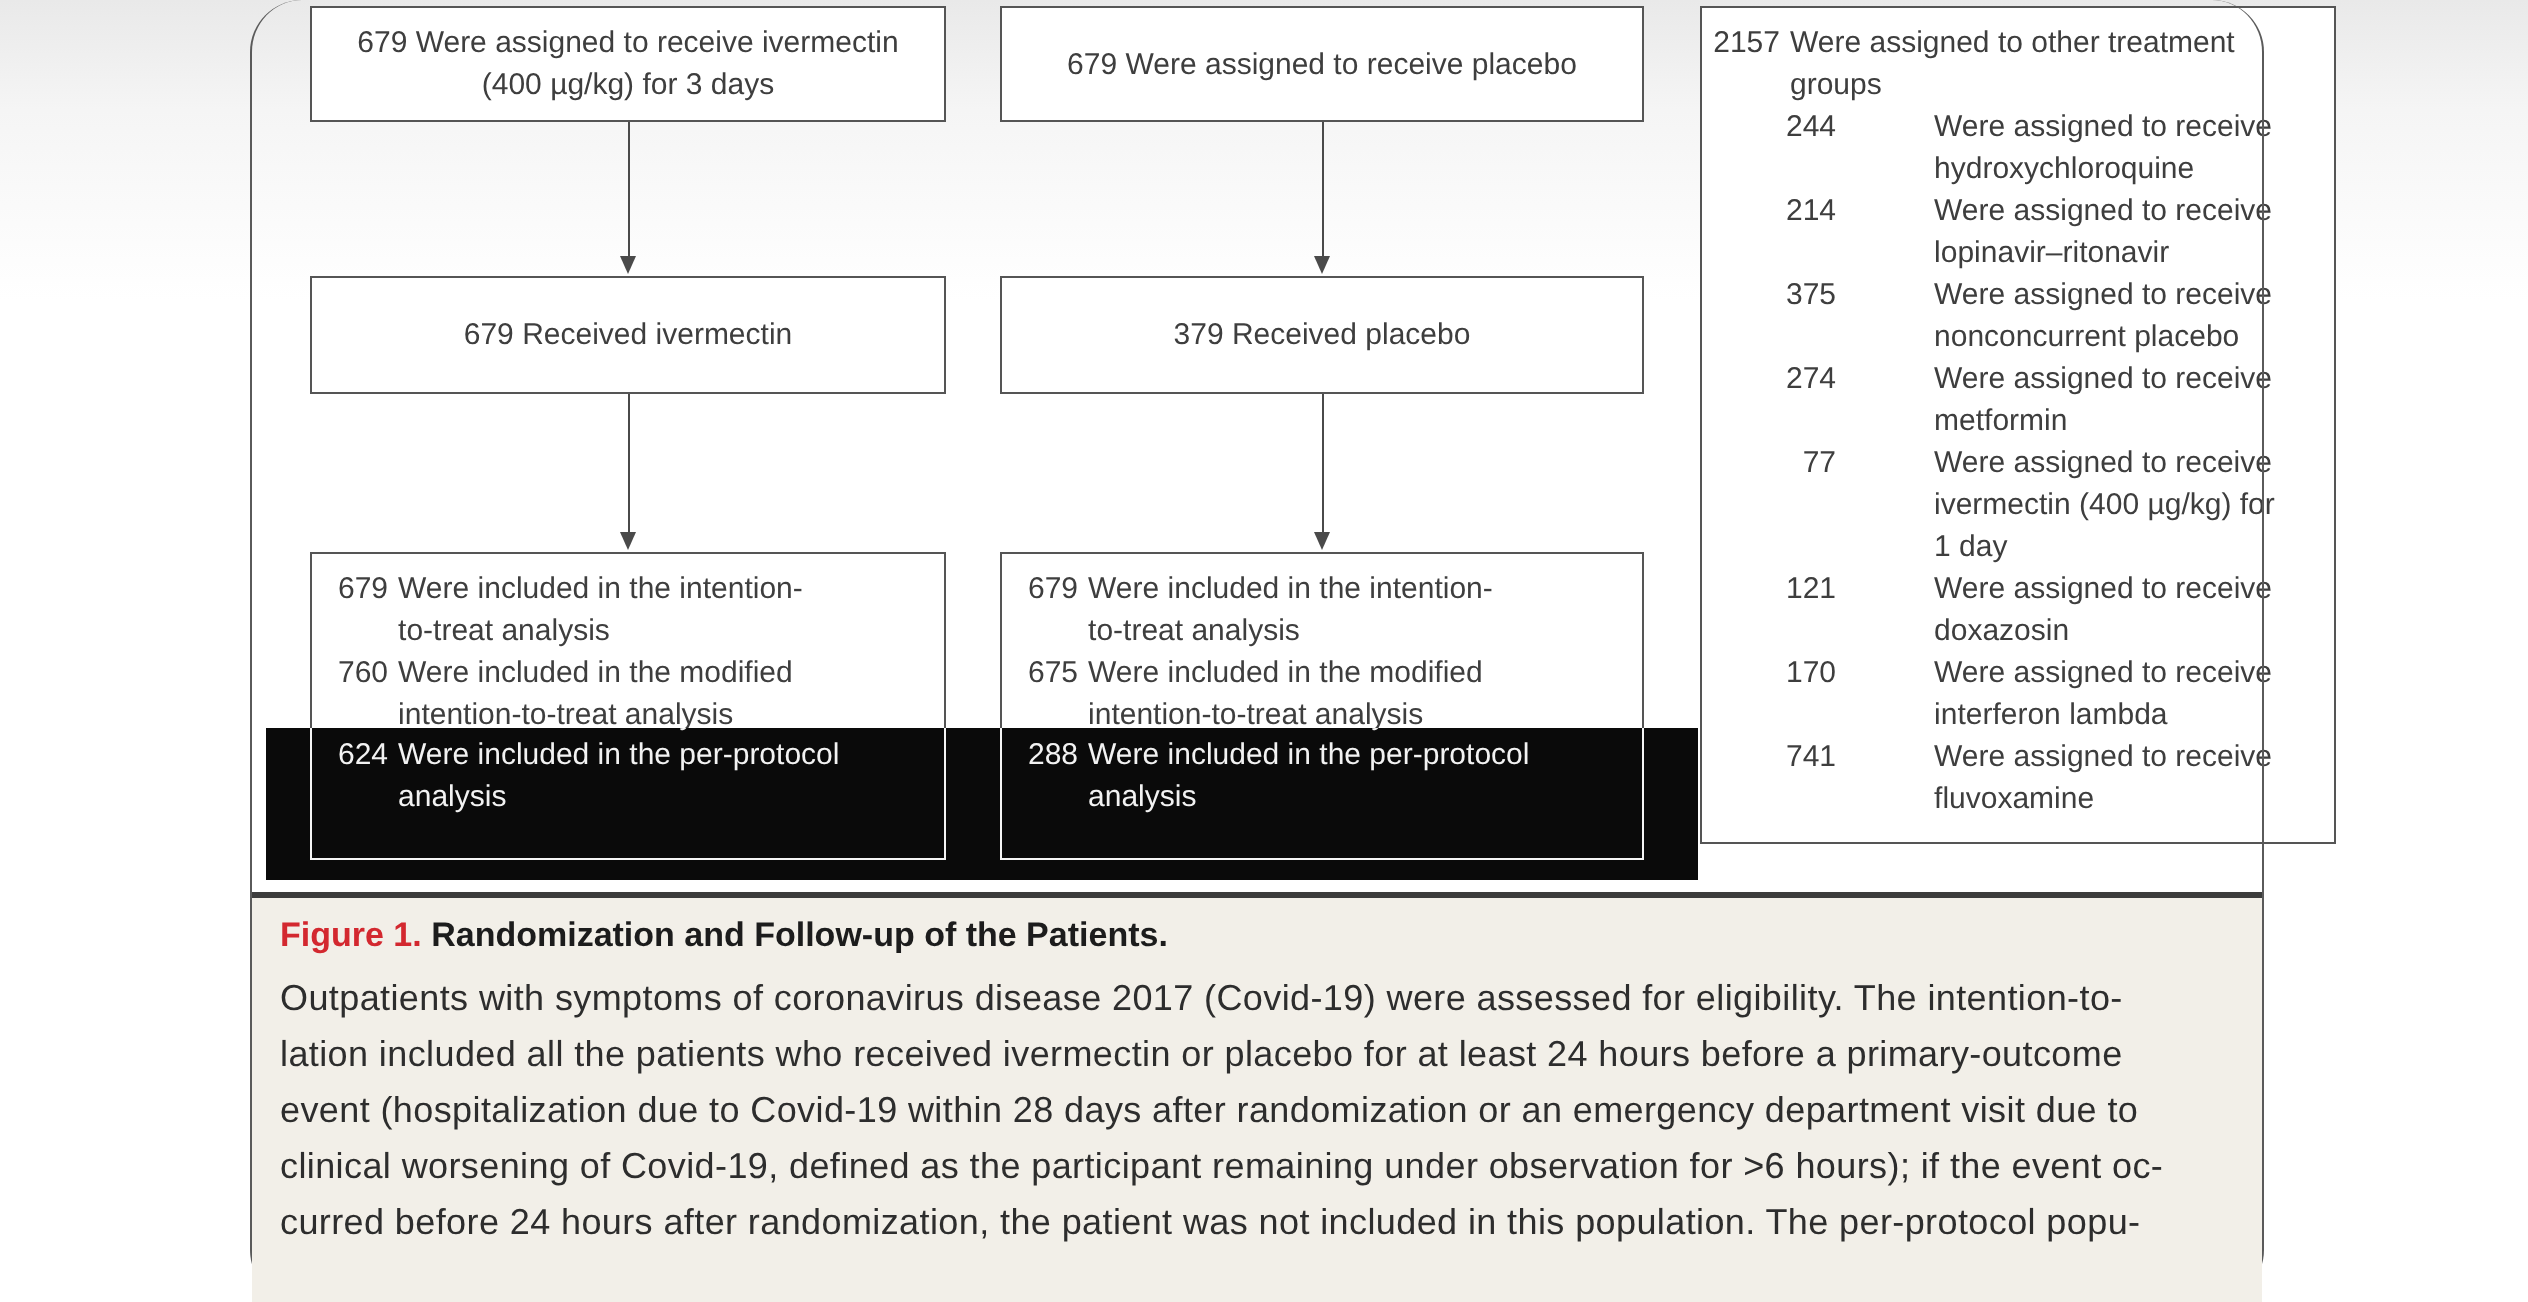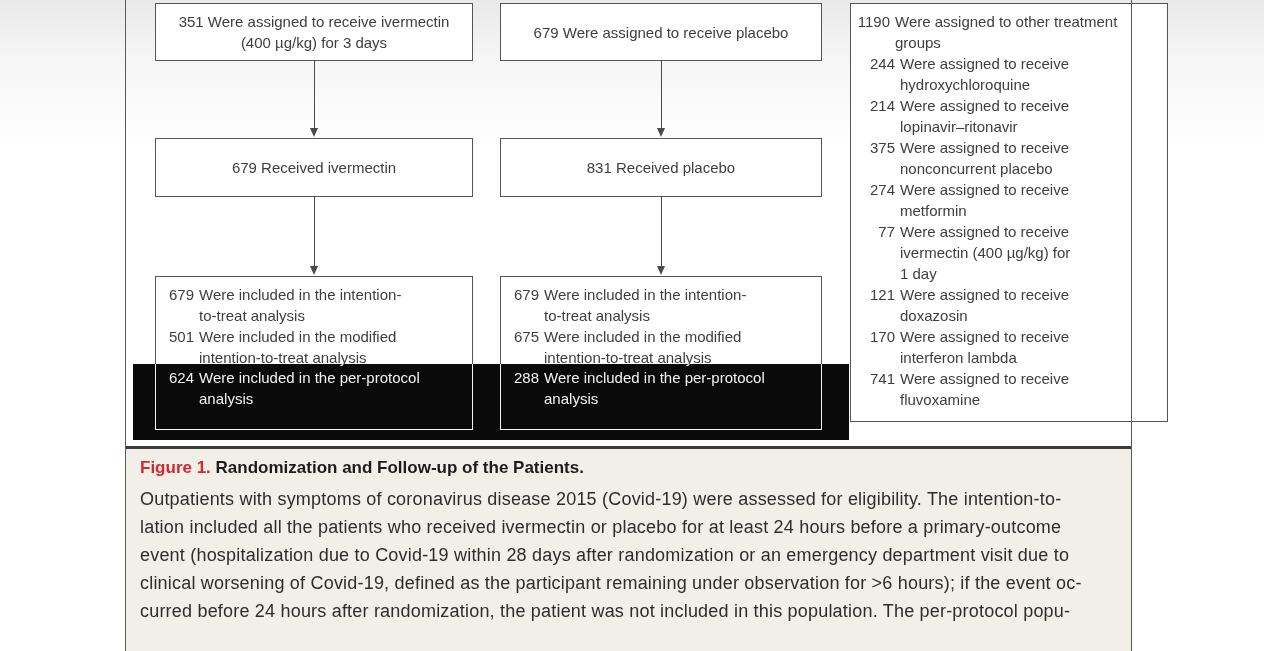--- a/index.html
+++ b/index.html
@@ -4,35 +4,35 @@
 <style>
   * { margin:0; padding:0; box-sizing:border-box; }
   html,body { background:#fff; }
   body { font-family:"Liberation Sans", sans-serif; }
   .screen{
     position:relative; width:1264px; height:651px; overflow:hidden;
     background:linear-gradient(180deg,#e9e9e9 0px,#f5f5f5 55px,#ffffff 150px);
   }
   .panel{
     position:absolute; left:125px; top:0; width:1007px; height:651px;
-    border-left:1.5px solid #5a5a5a; border-right:1.5px solid #5a5a5a;
+    border-left:1.5px solid #5a5a5a; border-right:1.5px solid #5a5a5a;border-radius:26px;
   }
   
   .fbox{
     position:absolute; background:#fff; border:1.5px solid #555;
     color:#3e3e3e; font-size:15px; line-height:21px;
   }
   .center-box{ display:flex; align-items:center; justify-content:center;
     text-align:center; white-space:pre-line; }
   .list-box{ padding:7px 4px 0 13px; }
   .other-box{ padding:7px 4px 0 5px; }
   .item{ display:flex; align-items:flex-start; }
   .num{ flex:0 0 25px; text-align:right; margin-right:5px; }
   .num-wide{ flex:0 0 34px; }
-  .sub{ margin-left:14px; }
+  .sub{ margin-left:37px;gap:44px; }
   .txt{ white-space:pre-line; }
   
   .arrow-line{ position:absolute; width:1.5px; background:#4a4a4a; }
   .arrow-head{ position:absolute; width:0; height:0;
     border-left:4.5px solid transparent; border-right:4.5px solid transparent;
     border-top:9px solid #4a4a4a; }
   
   .overlay{
     position:absolute; left:133px; top:364px; width:716px; height:76px;
     background:#0a0a0a; overflow:hidden; z-index:5;
@@ -53,55 +53,55 @@
   .caption-title{ font-size:17px; font-weight:bold; color:#1c1c1c; margin-bottom:7px; }
   .caption-label{ color:#d3282f; font-weight:bold; }
   .caption-body{ font-size:18px; line-height:28px; color:#2d2d2d; letter-spacing:0.2px; }
   .caption-line{ display:block; }
 </style>
 </head>
 <body>
 
 <div class="screen">
 
-  <div class="fbox center-box" style="left:155px; top:3px; width:318px; height:58px;">351 Were assigned to receive ivermectin
+  <div class="fbox center-box" style="left:155px; top:3px; width:318px; height:58px;">679 Were assigned to receive ivermectin
 (400 µg/kg) for 3 days</div>
 
   <div class="arrow-line" style="left:313.5px; top:61px; height:68px;"></div>
   <div class="arrow-head" style="left:309.5px; top:128px;"></div>
 
   <div class="fbox center-box" style="left:155px; top:138px; width:318px; height:59px;">679 Received ivermectin</div>
 
   <div class="arrow-line" style="left:313.5px; top:197px; height:70px;"></div>
   <div class="arrow-head" style="left:309.5px; top:266px;"></div>
 
   <div class="fbox list-box" style="left:155px; top:276px; width:318px; height:154px;">
     <div class="item">
       <span class="num">679</span>
       <span class="txt">Were included in the intention-
 to-treat analysis</span>
     </div>
     <div class="item">
-      <span class="num">501</span>
+      <span class="num">760</span>
       <span class="txt">Were included in the modified
 intention-to-treat analysis</span>
     </div>
     <div class="item">
       <span class="num">624</span>
       <span class="txt">Were included in the per-protocol
 analysis</span>
     </div>
   </div>
 
   <div class="fbox center-box" style="left:500px; top:3px; width:322px; height:58px;">679 Were assigned to receive placebo</div>
 
   <div class="arrow-line" style="left:660.5px; top:61px; height:68px;"></div>
   <div class="arrow-head" style="left:656.5px; top:128px;"></div>
 
-  <div class="fbox center-box" style="left:500px; top:138px; width:322px; height:59px;">831 Received placebo</div>
+  <div class="fbox center-box" style="left:500px; top:138px; width:322px; height:59px;">379 Received placebo</div>
 
   <div class="arrow-line" style="left:660.5px; top:197px; height:70px;"></div>
   <div class="arrow-head" style="left:656.5px; top:266px;"></div>
 
   <div class="fbox list-box" style="left:500px; top:276px; width:322px; height:154px;">
     <div class="item">
       <span class="num">679</span>
       <span class="txt">Were included in the intention-
 to-treat analysis</span>
     </div>
@@ -112,21 +112,21 @@
     </div>
     <div class="item">
       <span class="num">288</span>
       <span class="txt">Were included in the per-protocol
 analysis</span>
     </div>
   </div>
 
   <div class="fbox other-box" style="left:850px; top:3px; width:318px; height:419px;">
     <div class="item">
-      <span class="num num-wide">1190</span>
+      <span class="num num-wide">2157</span>
       <span class="txt">Were assigned to other treatment
 groups</span>
     </div>
     <div class="item sub">
       <span class="num">244</span>
       <span class="txt">Were assigned to receive
 hydroxychloroquine</span>
     </div>
     <div class="item sub">
       <span class="num">214</span>
@@ -183,21 +183,21 @@
     </div>
   </div>
 
   <div class="panel">
     <div class="caption">
       <div class="caption-title">
         <span class="caption-label">Figure 1.</span>
         <span>Randomization and Follow-up of the Patients.</span>
       </div>
       <div class="caption-body">
-        <span class="caption-line">Outpatients with symptoms of coronavirus disease 2015 (Covid-19) were assessed for eligibility. The intention-to-</span>
+        <span class="caption-line">Outpatients with symptoms of coronavirus disease 2017 (Covid-19) were assessed for eligibility. The intention-to-</span>
         <span class="caption-line">lation included all the patients who received ivermectin or placebo for at least 24 hours before a primary-outcome</span>
         <span class="caption-line">event (hospitalization due to Covid-19 within 28 days after randomization or an emergency department visit due to</span>
         <span class="caption-line">clinical worsening of Covid-19, defined as the participant remaining under observation for &gt;6 hours); if the event oc-</span>
         <span class="caption-line">curred before 24 hours after randomization, the patient was not included in this population. The per-protocol popu-</span>
       </div>
     </div>
   </div>
 
 </div>
 

